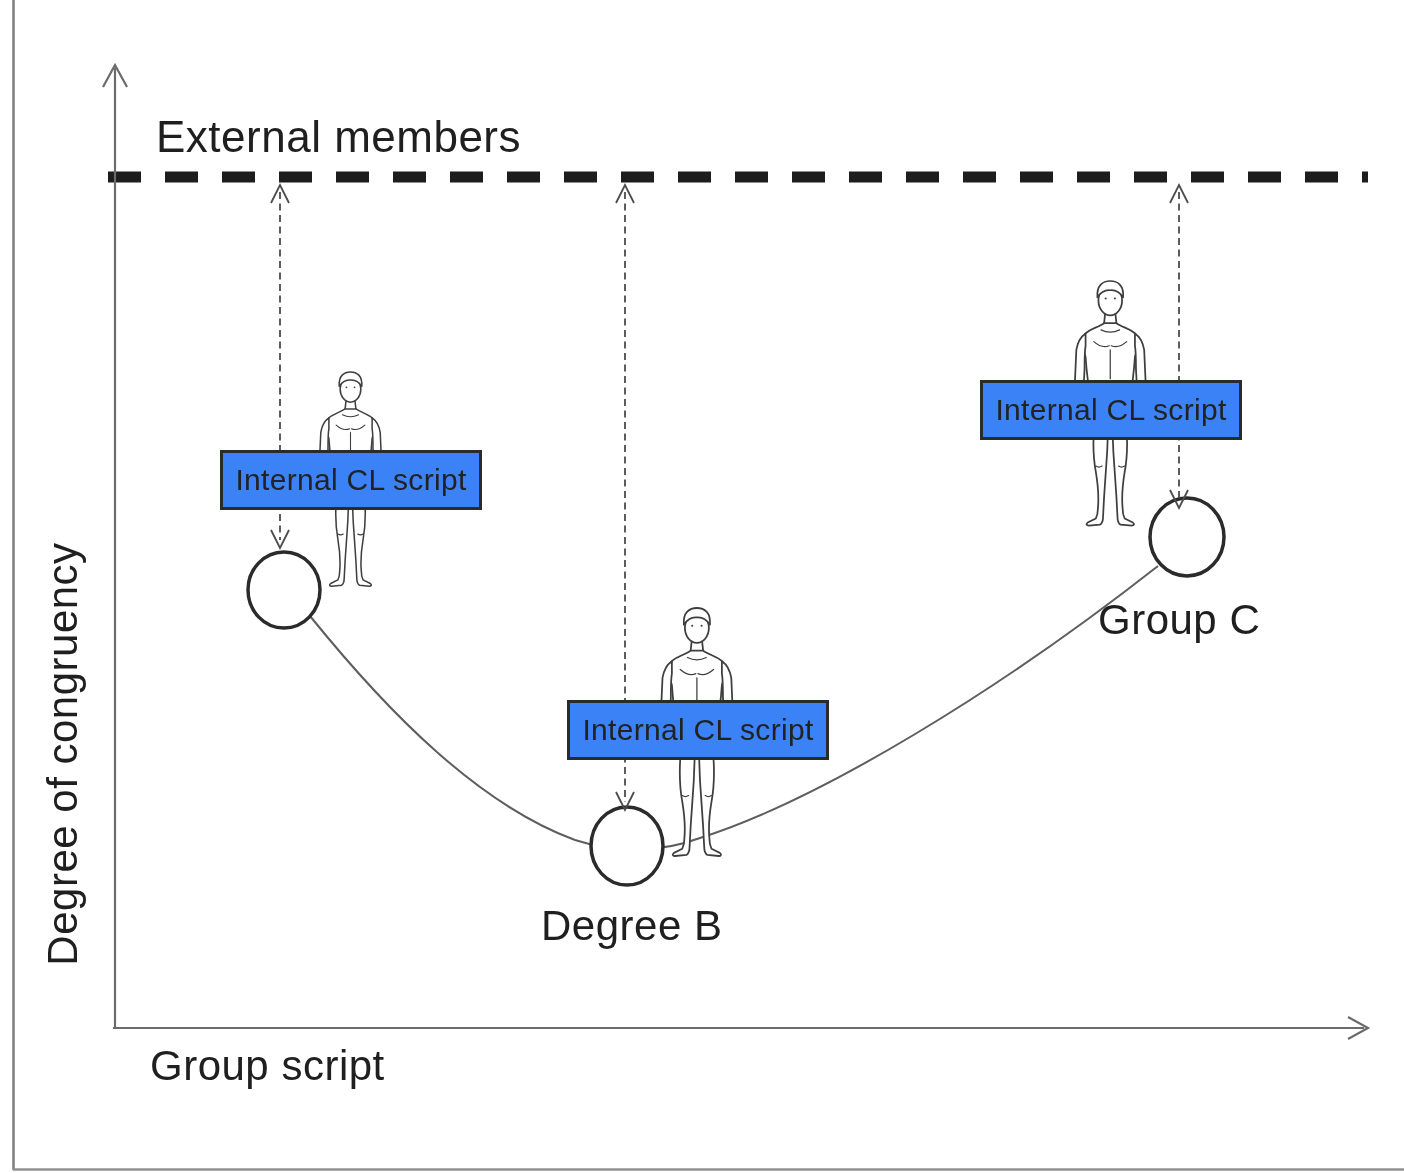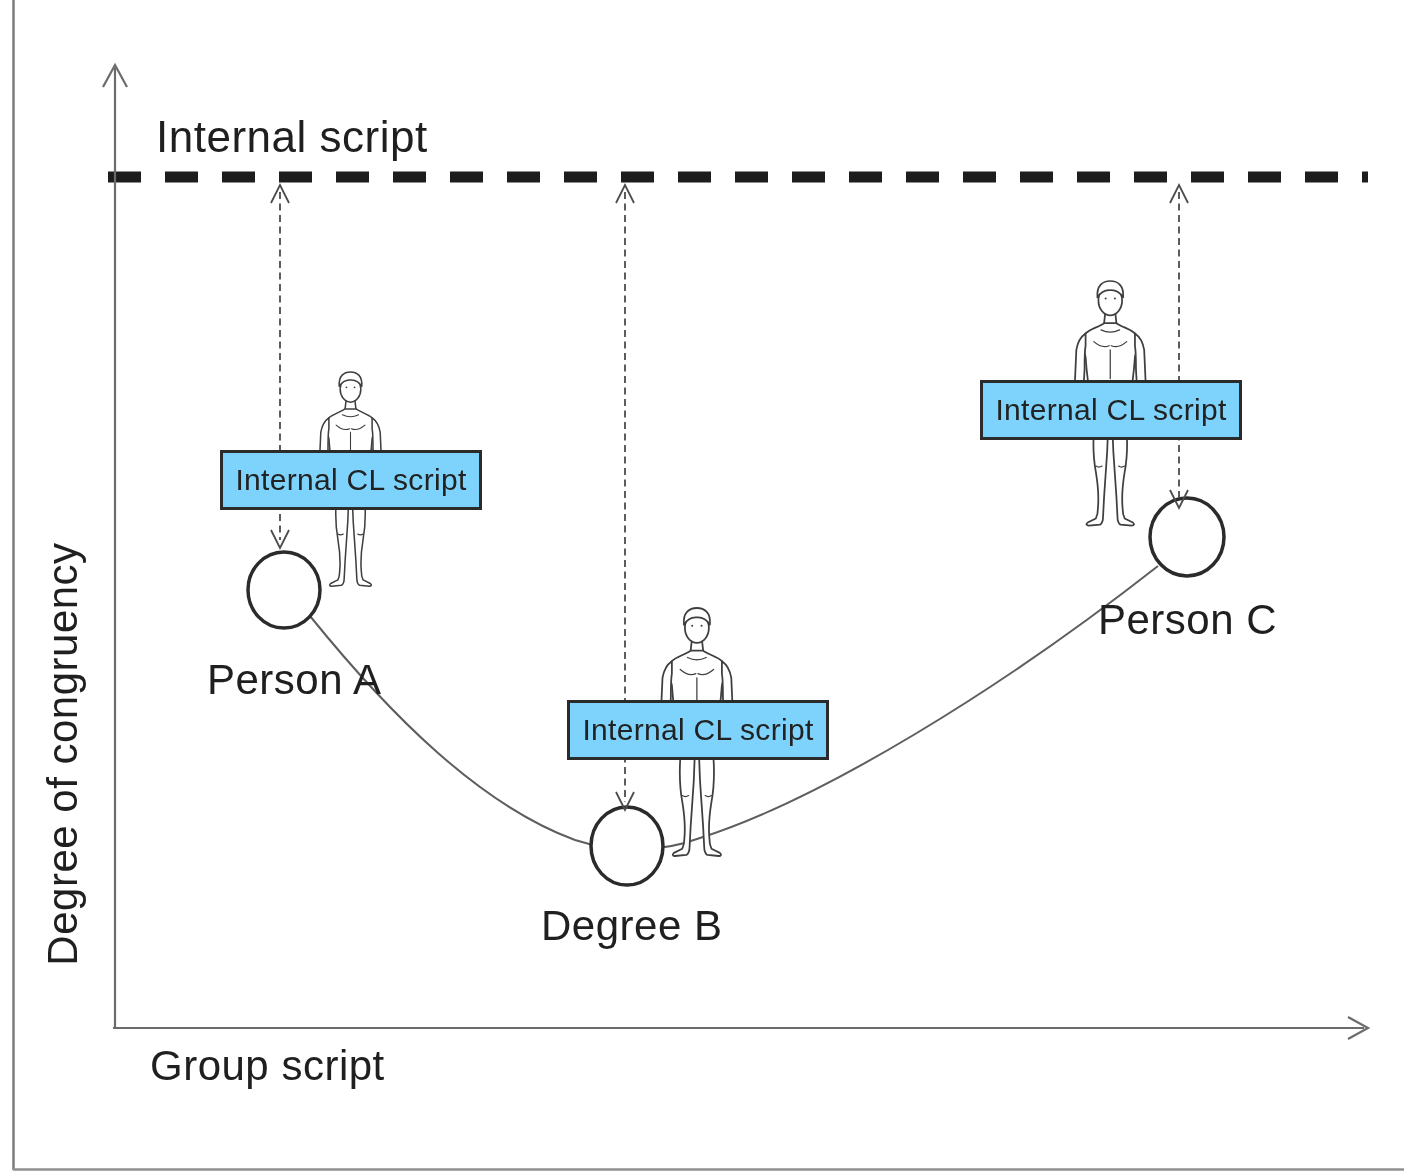--- a/index.html
+++ b/index.html
@@ -33,21 +33,21 @@
   .lbl-big { font-size: 42px; }
   .y-label {
     top: 754px;
     left: 63px;
     transform: translate(-50%, -50%) rotate(-90deg);
     font-size: 42px;
   }
   .script-box {
     position: absolute;
     z-index: 2;
-    background: #7dd3fc;
+    background: #3b82f6;
     border: 3px solid #2b2b2b;
     display: flex;
     align-items: center;
     justify-content: center;
     font-size: 30px;
     color: #222222;
     box-sizing: border-box;
     letter-spacing: 0.3px;
   }
 </style>
@@ -115,31 +115,30 @@
     <line x1="108" y1="177" x2="1368" y2="177" stroke="#1d1d1d" stroke-width="11" stroke-dasharray="33 24"></line>
 
     <g stroke="#6b6b6b" stroke-width="2.2" fill="none">
       <line x1="115" y1="68" x2="115" y2="1028"></line>
       <polyline points="103,87 115,65 127,87"></polyline>
       <line x1="113" y1="1028" x2="1364" y2="1028"></line>
       <polyline points="1348,1017 1368,1028 1348,1039"></polyline>
     </g>
   </svg>
 
-  <div class="lbl lbl-big" style="left:156px; top:112px; font-size:44px;">Internal script</div>
+  <div class="lbl lbl-big" style="left:156px; top:112px; font-size:44px;">External members</div>
 
   <div class="lbl y-label">Degree of congruency</div>
 
   <div class="lbl lbl-big" style="left:150px; top:1042px;">Group script</div>
 
-  <div class="lbl lbl-big" style="left:207px; top:656px;">Person A</div>
 
   <div class="lbl lbl-big" style="left:541px; top:902px;">Degree B</div>
 
-  <div class="lbl lbl-big" style="left:1098px; top:596px;">Person C</div>
+  <div class="lbl lbl-big" style="left:1098px; top:596px;">Group C</div>
 
   <div class="script-box" style="left:220px; top:450px; width:262px; height:60px;">
     <span>Internal CL script</span>
   </div>
 
   <div class="script-box" style="left:567px; top:700px; width:262px; height:60px;">
     <span>Internal CL script</span>
   </div>
 
   <div class="script-box" style="left:980px; top:380px; width:262px; height:60px;">

